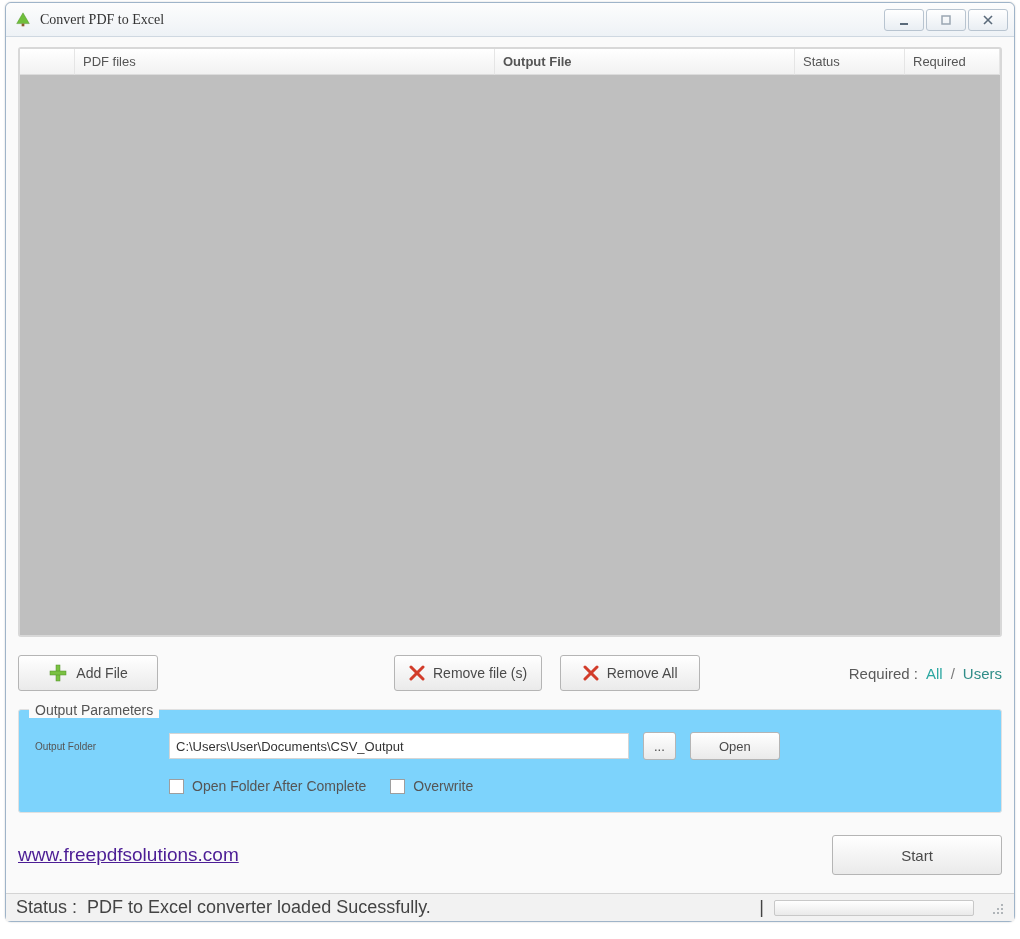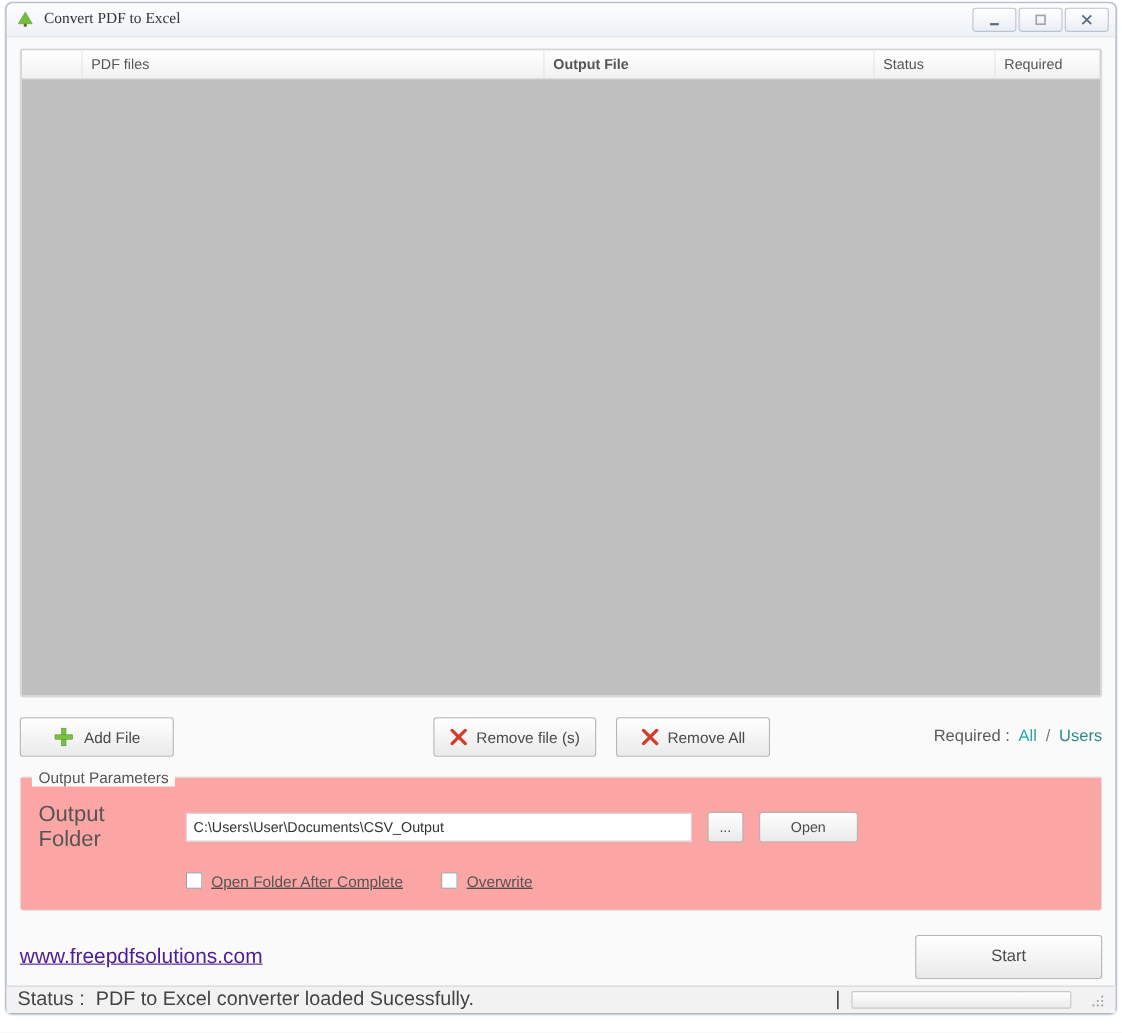--- a/index.html
+++ b/index.html
@@ -126,39 +126,39 @@
   }
   .link-all  { color: #2aa7a1; }
   .link-none { color: #2f8d88; }
   .slash { color:#7a7a7a; }
 
   
   .group {
     margin-top: 18px;
     border: 1px solid #e0e0e0;
     border-radius: 3px;
-    background: #fca5a5;
+    background: #7dd3fc;
     padding: 14px 16px 18px 16px;
   }
   .group > .legend {
     position: relative;
     top: -22px;
     left: -6px;
     display: inline-block;
     padding: 0 6px;
     background: #fafafa;
     color: #555;
     font-size: 14px;
   }
   .row {
     display: flex; align-items: center; gap: 14px;
     margin-top: -8px;
   }
   .row + .row { margin-top: 18px; }
-  .field-label { width: 120px; color:#555; font-size:20px; }
+  .field-label { width: 120px; color:#555; font-size:10px; }
   .text-input {
     width: 460px; height: 26px;
     border: 1px solid #d5d5d5;
     background: #ffffff;
     padding: 0 6px;
     font-size: 13px;
     color: #333;
   }
   .checkbox-wrap { display:flex; align-items:center; gap:8px; color:#555; font-size:14px; }
   .checkbox-wrap .box {
@@ -292,21 +292,21 @@
     <div class="group">
       <span class="legend">Output Parameters</span>
 
       <div class="row">
         <span class="field-label">Output Folder</span>
         <input class="text-input" type="text" value="C:\Users\User\Documents\CSV_Output" style="">
         <button class="btn small">...</button>
         <button class="btn small" style="min-width:90px;">Open</button>
       </div>
 
-      <div class="row" style="margin-left:134px; gap:35px;text-decoration:underline;">
+      <div class="row" style="margin-left:134px; gap:24px;">
         <label class="checkbox-wrap">
           <span class="box"></span>
           <span>Open Folder After Complete</span>
         </label>
         <label class="checkbox-wrap">
           <span class="box"></span>
           <span>Overwrite</span>
         </label>
       </div>
     </div>

